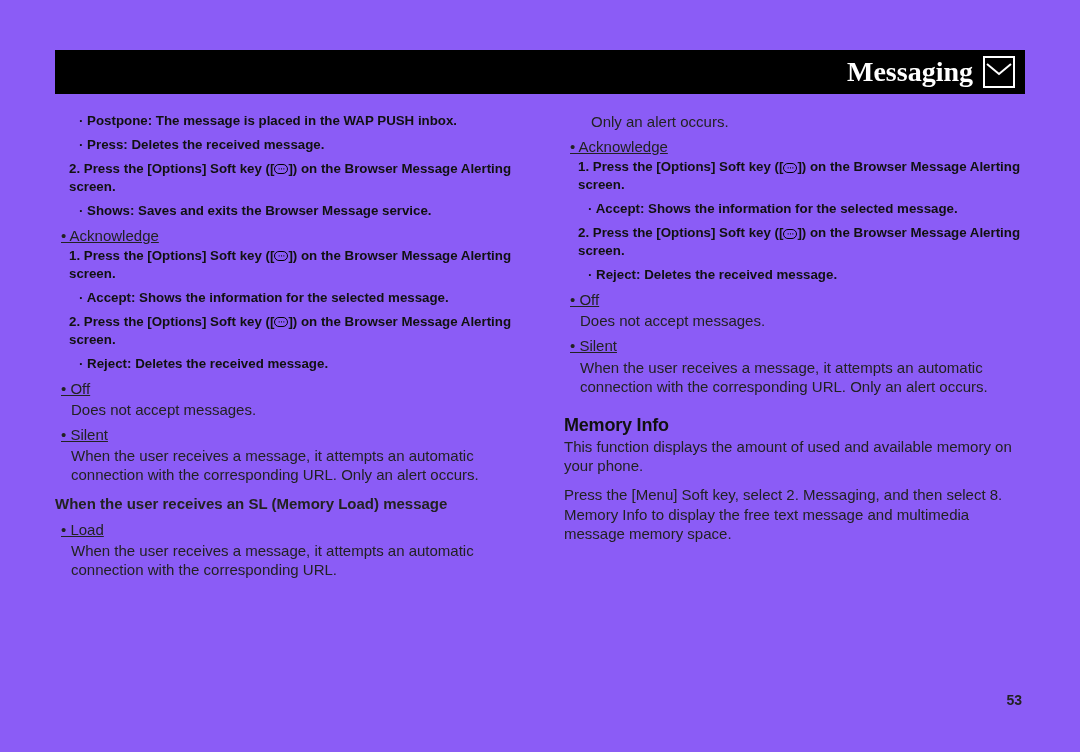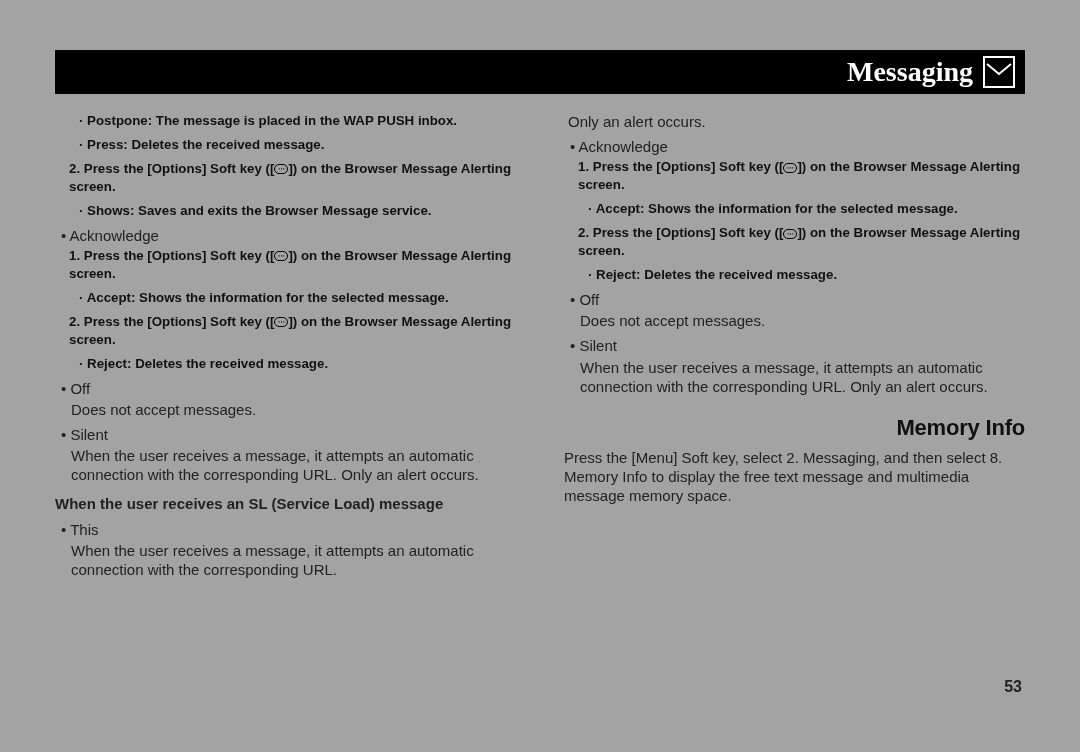--- a/index.html
+++ b/index.html
@@ -1,21 +1,21 @@
 <!DOCTYPE html>
 <html><head>
 <meta charset="utf-8">
 <style>
   * { box-sizing: border-box; margin: 0; padding: 0; }
   html, body { width: 1080px; height: 752px; background: #fff; font-family: Arial, Helvetica, sans-serif; }
   .page {
     position: relative;
     width: 1080px;
     height: 752px;
-    background: #a3a3a3;
+    background: #8b5cf6;
     padding: 50px 55px 40px 55px;
   }
   .header-band {
     position: relative;
     height: 44px;
     background: #000;
     display: flex;
     align-items: center;
     justify-content: flex-end;
     padding-right: 10px;
@@ -54,49 +54,48 @@
     line-height: 1.35;
     margin-left: 24px;
     margin-bottom: 6px;
     color: #111;
   }
   .bold-small.step { margin-left: 14px; }
   .bullet {
     margin-left: 6px;
     margin-top: 4px;
     margin-bottom: 2px;
+    text-decoration: underline;
   }
   .bullet-label { display:inline; }
   .body-after {
     margin-left: 16px;
     margin-bottom: 6px;
   }
   .subhead {
     font-weight: bold;
     font-size: 15px;
     margin-top: 10px;
     margin-bottom: 6px;
   }
   .h2 {
     font-weight: bold;
-    font-size: 22px;
+    font-size: 18px;
     margin-top: 18px;
-    margin-bottom: 6px;
     color: #111;
     letter-spacing: -0.2px;
-    text-align: right;
   }
   .para {
     margin-bottom: 10px;
   }
   .page-num {
     position: absolute;
     right: 58px;
-    bottom: 56px;
-    font-size: 16px;
+    bottom: 44px;
+    font-size: 14px;
     font-weight: bold;
     color: #222;
   }
   .key-icon {
     display:inline-block;
     width: 14px; height: 10px;
     border: 1px solid #000;
     border-radius: 5px;
     vertical-align: middle;
     font-size: 7px;
@@ -144,30 +143,30 @@
       <div class="bullet">
         <span class="bullet-label">• Off</span>
       </div>
       <div class="body-after">Does not accept messages.</div>
 
       <div class="bullet">
         <span class="bullet-label">• Silent</span>
       </div>
       <div class="body-after">When the user receives a message, it attempts an automatic connection with the corresponding URL. Only an alert occurs.</div>
 
-      <div class="subhead">When the user receives an SL (Service Load) message</div>
+      <div class="subhead">When the user receives an SL (Memory Load) message</div>
 
       <div class="bullet">
-        <span class="bullet-label">• This</span>
+        <span class="bullet-label">• Load</span>
       </div>
       <div class="body-after">When the user receives a message, it attempts an automatic connection with the corresponding URL.</div>
     </div>
 
     <div class="col">
-      <div class="body-after" style="margin-left:4px;">Only an alert occurs.</div>
+      <div class="body-after" style="margin-left:27px;">Only an alert occurs.</div>
 
       <div class="bullet">
         <span class="bullet-label">• Acknowledge</span>
       </div>
       <div class="bold-small step">
         <span>1. Press the [Options] Soft key ([</span><span class="key-icon">⋯</span><span>]) on the Browser Message Alerting screen.</span>
       </div>
       <div class="bold-small">· Accept: Shows the information for the selected message.</div>
       <div class="bold-small step">
         <span>2. Press the [Options] Soft key ([</span><span class="key-icon">⋯</span><span>]) on the Browser Message Alerting screen.</span>
@@ -178,18 +177,19 @@
         <span class="bullet-label">• Off</span>
       </div>
       <div class="body-after">Does not accept messages.</div>
 
       <div class="bullet">
         <span class="bullet-label">• Silent</span>
       </div>
       <div class="body-after">When the user receives a message, it attempts an automatic connection with the corresponding URL. Only an alert occurs.</div>
 
       <div class="h2">Memory Info</div>
+      <div class="para">This function displays the amount of used and available memory on your phone.</div>
       <div class="para">Press the [Menu] Soft key, select 2. Messaging, and then select 8. Memory Info to display the free text message and multimedia message memory space.</div>
     </div>
   </div>
 
   <div class="page-num">53</div>
 </div>
 
 </body></html>

